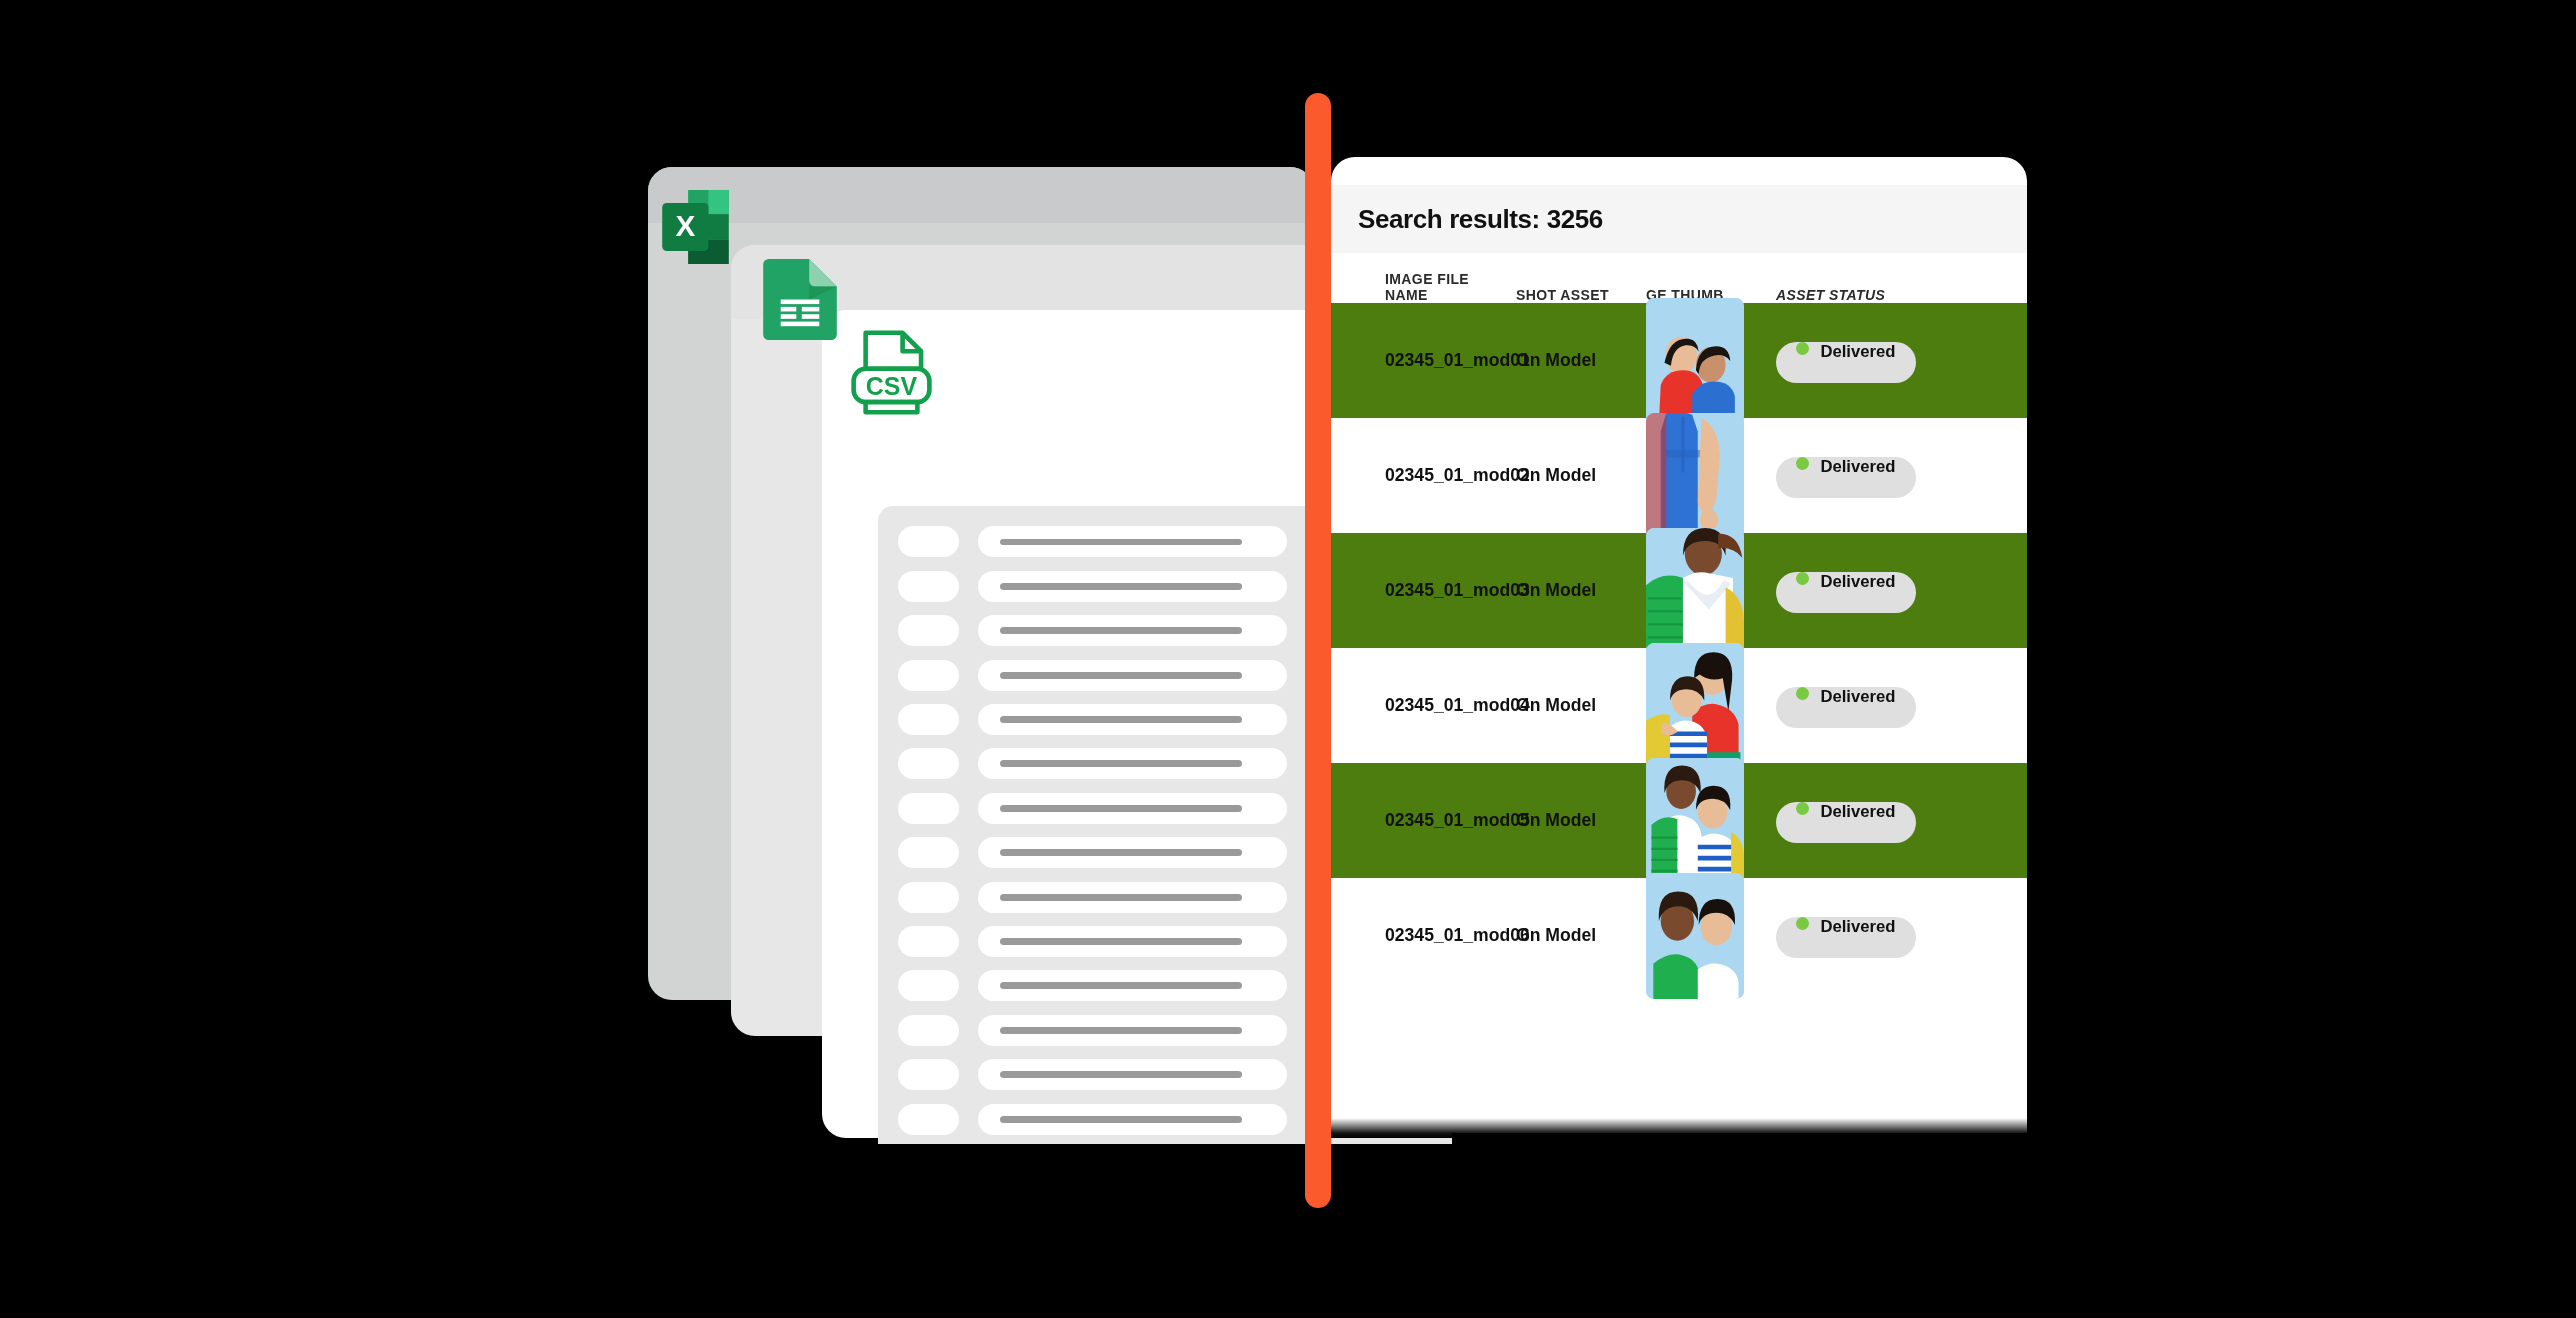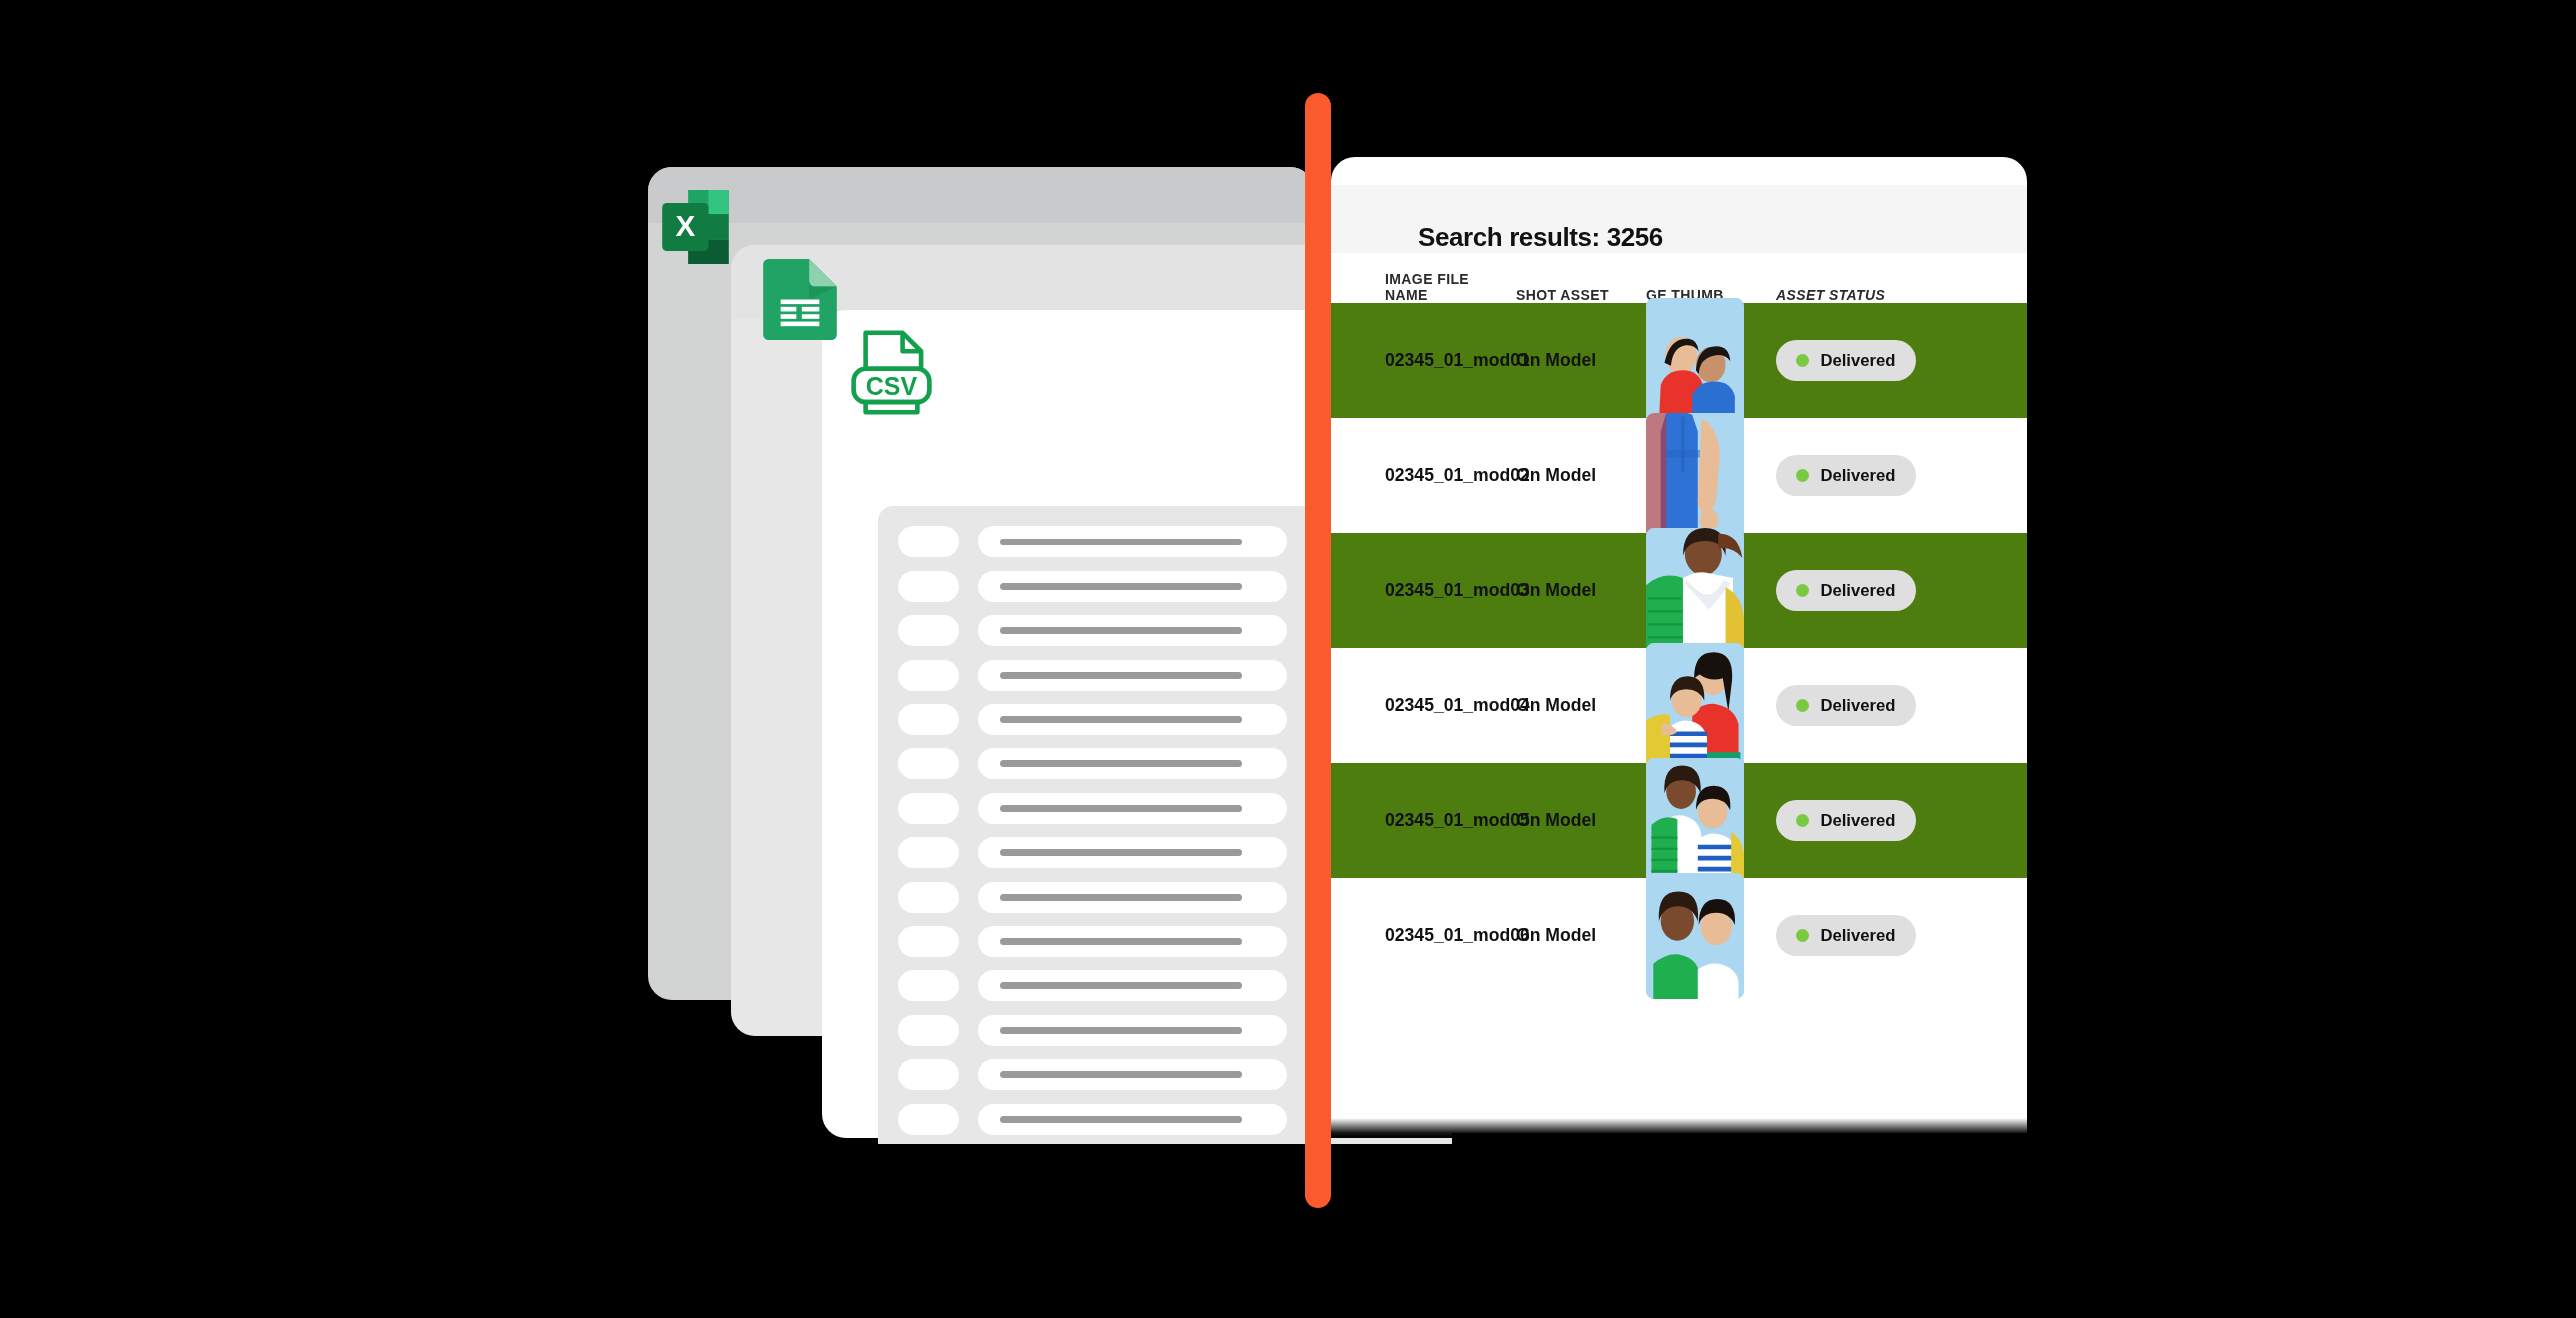--- a/index.html
+++ b/index.html
@@ -45,43 +45,43 @@
   #search-panel{position:absolute;left:1331px;top:157px;width:696px;height:976px;
       background:#fff;border-radius:24px 24px 0 0;overflow:hidden;}
   #panel-titlebar{height:109px;background:#1e1e1e;display:flex;align-items:center;padding-left:26px;}
   #panel-title{color:#fff;font-size:39px;font-weight:700;letter-spacing:-0.9px;}
 
   #search-box{margin:30px 26px 0 20.4px;height:63px;background:#f4f4f4;border-radius:31px;
       display:flex;align-items:center;padding-left:24px;gap:18.5px;}
   .mag{width:31px;height:31px;flex:0 0 auto;}
   #search-placeholder{font-size:24px;font-weight:700;color:#111;}
 
-  #results-band{margin-top:28px;height:68px;background:#f5f5f5;display:flex;align-items:flex-end;
-      padding-left:87px;}
+  #results-band{margin-top:28px;height:68px;background:#f5f5f5;display:flex;align-items:center;
+      padding-left:27px;}
   #results-text{font-size:26px;font-weight:700;color:#111;letter-spacing:-0.4px;}
 
   #col-headers{display:flex;align-items:flex-end;height:50px;padding-left:0;}
   .col-head{font-size:14px;font-weight:700;color:#2b2b2b;letter-spacing:0.4px;}
   .c-name{width:185px;padding-left:54px;box-sizing:border-box;}
   .c-shot{width:130px;}
   .c-thumb{width:130px;}
   .c-status{width:185px;font-style:italic;}
 
   .trow{display:flex;align-items:center;height:115px;}
   .trow.alt{background:#4d7c0f;}
   .cell{font-size:17.6px;font-weight:700;color:#111;}
   .cell.name{width:185px;padding-left:54px;box-sizing:border-box;}
   .cell.shot{width:130px;}
   .cell.thumbwrap{width:130px;display:flex;align-items:center;}
   .cell.statuswrap{width:185px;}
 
   .thumb{width:98px;height:126px;border-radius:8.3px;overflow:hidden;position:relative;
       background:#a8d4ee;flex:0 0 auto;}
 
-  .badge{display:inline-flex;align-items:center;gap:11px;height:41px;padding:0 20.4px;
+  .badge{display:inline-flex;align-items:flex-start;gap:11px;height:41px;padding:0 20.4px;
       border-radius:20.4px;background:#dfdfdf;}
   .dot{width:13px;height:13px;border-radius:50%;background:#7ac943;flex:0 0 auto;}
   .badge-label{font-size:16.7px;font-weight:700;color:#111;}
 
   
   #panel-fade{position:absolute;left:1331px;top:1118px;width:696px;height:20.4px;
       background:linear-gradient(180deg,rgba(0,0,0,0) 0%,rgba(0,0,0,0.92) 75%,#000 100%);}
 </style>
 </head>
 <body>

